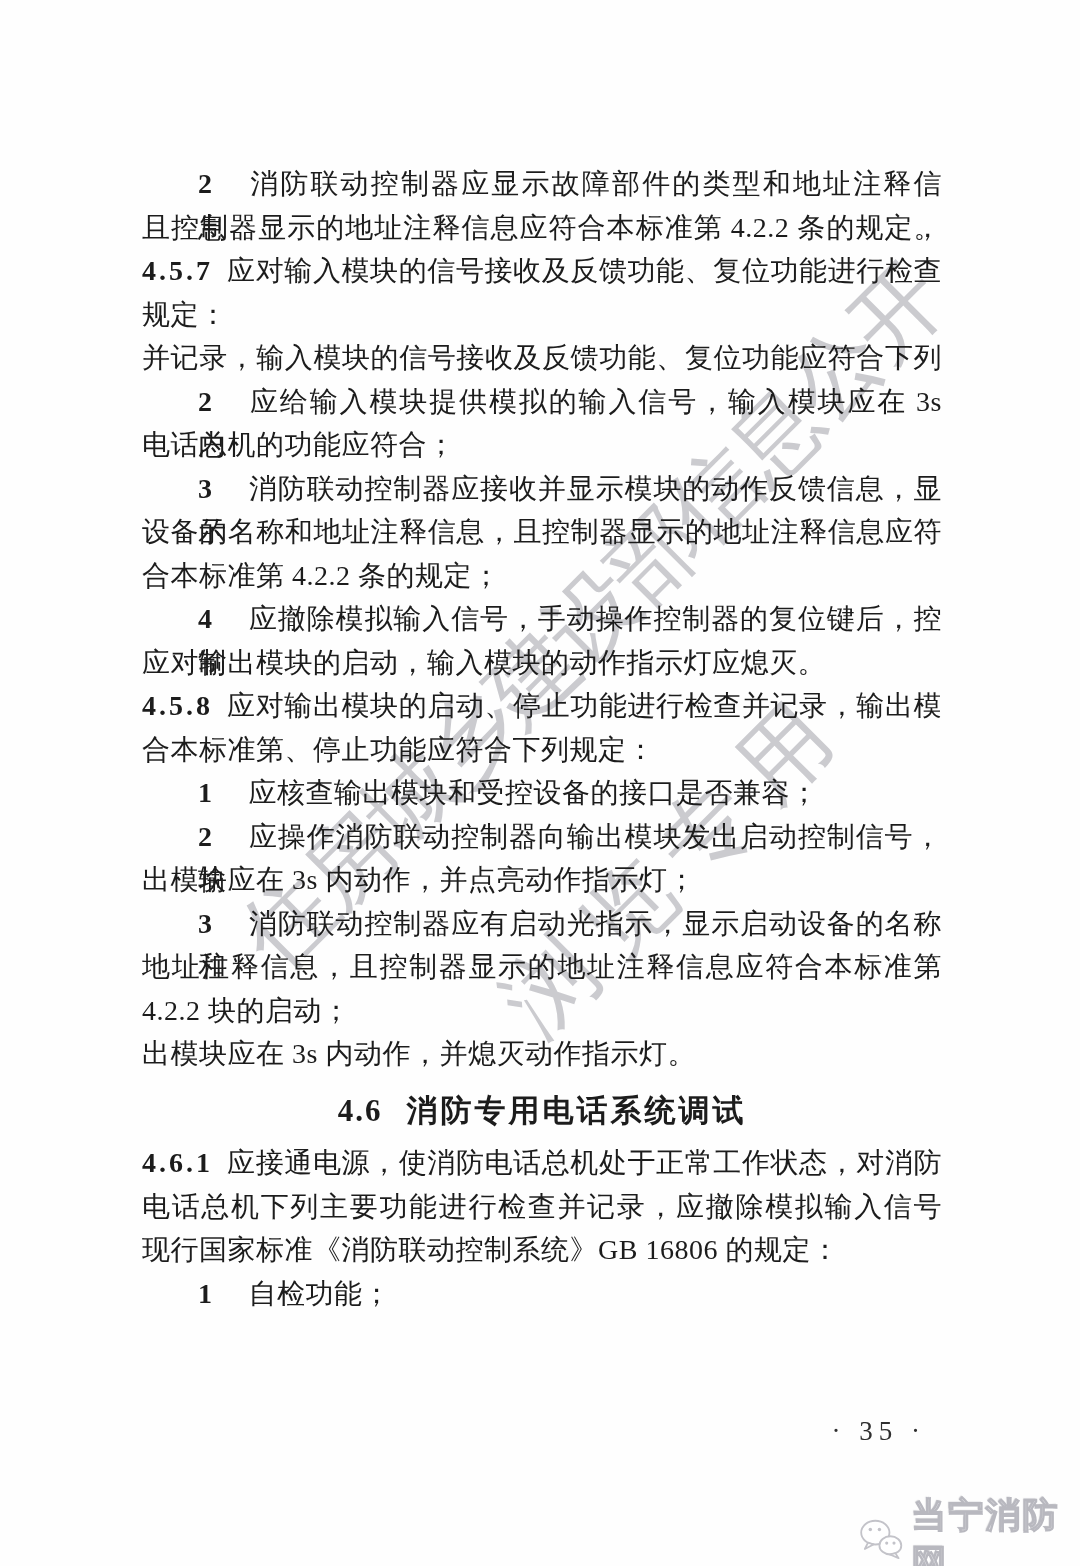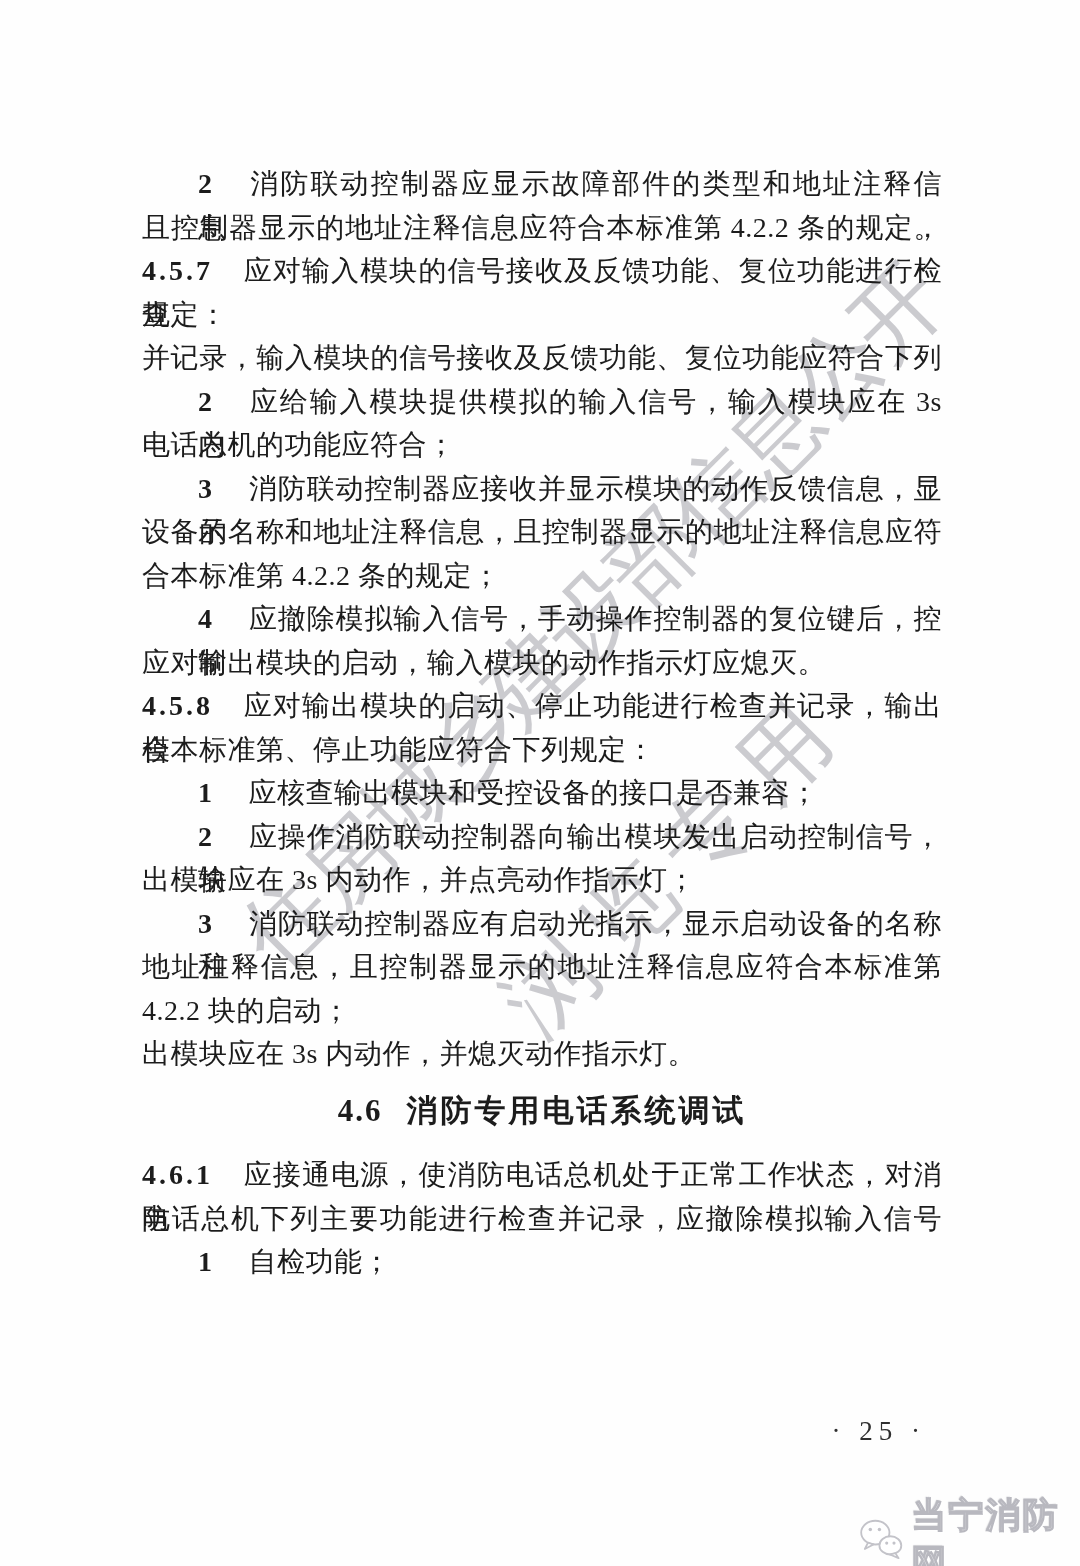--- a/index.html
+++ b/index.html
@@ -49,25 +49,25 @@
     text-align:justify;
     text-align-last:justify;
   }
   .line.indent{padding-left:56px;}
   .num{
     font-weight:bold;
     margin-right:36px;
   }
   .num.clause{
     letter-spacing:3px;
-    margin-right:30px;
+    margin-right:14px;
   }
   .heading{
     height:43.5px;line-height:43.5px;
-    margin-top:13px;margin-bottom:21px;
+    margin-top:13px;margin-bottom:9px;
     text-align:center;
     font-weight:bold;
     font-size:31px;
   }
   .heading .hnum{
     font-family:"Liberation Serif","DejaVu Serif",serif;
     margin-right:24px;
     letter-spacing:2px;
   }
   .heading .htitle{
@@ -129,24 +129,25 @@
       <div class="line indent"><span class="num">1</span><span>应核查输出模块和受控设备的接口是否兼容；</span></div>
       <div class="line fill indent"><span class="num">2</span><span>应操作消防联动控制器向输出模块发出启动控制信号，输</span></div>
       <div class="line"><span>出模块应在 3s 内动作，并点亮动作指示灯；</span></div>
       <div class="line fill indent"><span class="num">3</span><span>消防联动控制器应有启动光指示，显示启动设备的名称和</span></div>
       <div class="line fill"><span>地址注释信息，且控制器显示的地址注释信息应符合本标准第</span></div>
       <div class="line"><span>4.2.2 块的启动；</span></div>
       <div class="line"><span>出模块应在 3s 内动作，并熄灭动作指示灯。</span></div>
       <div class="heading"><span class="hnum">4.6</span><span class="htitle">消防专用电话系统调试</span></div>
       <div class="line fill"><span class="num clause">4.6.1</span><span>应接通电源，使消防电话总机处于正常工作状态，对消防</span></div>
       <div class="line fill"><span>电话总机下列主要功能进行检查并记录，应撤除模拟输入信号</span></div>
+      <div class="line"><span>现行国家标准《消防联动控制系统》GB 16806 的规定：</span></div>
       <div class="line indent"><span class="num">1</span><span>自检功能；</span></div>
     </div>
 
-  <div class="pageno">· 25 ·</div>
+  <div class="pageno">· 35 ·</div>
 
   <div class="brand">
     <svg class="bicon" width="52" height="46" viewBox="0 0 52 46">
       <g fill="#ffffff" stroke="#c3c3c9" stroke-width="2">
         <ellipse cx="19" cy="16" rx="15.5" ry="13"></ellipse>
         <path d="M11 27 L7.5 34 L17 29 Z" stroke-linejoin="round"></path>
         <ellipse cx="35.5" cy="30" rx="12" ry="10"></ellipse>
         <path d="M41 38.5 L44.5 44 L35 40 Z" stroke-linejoin="round"></path>
       </g>
       <g fill="#c3c3c9" stroke="none">

